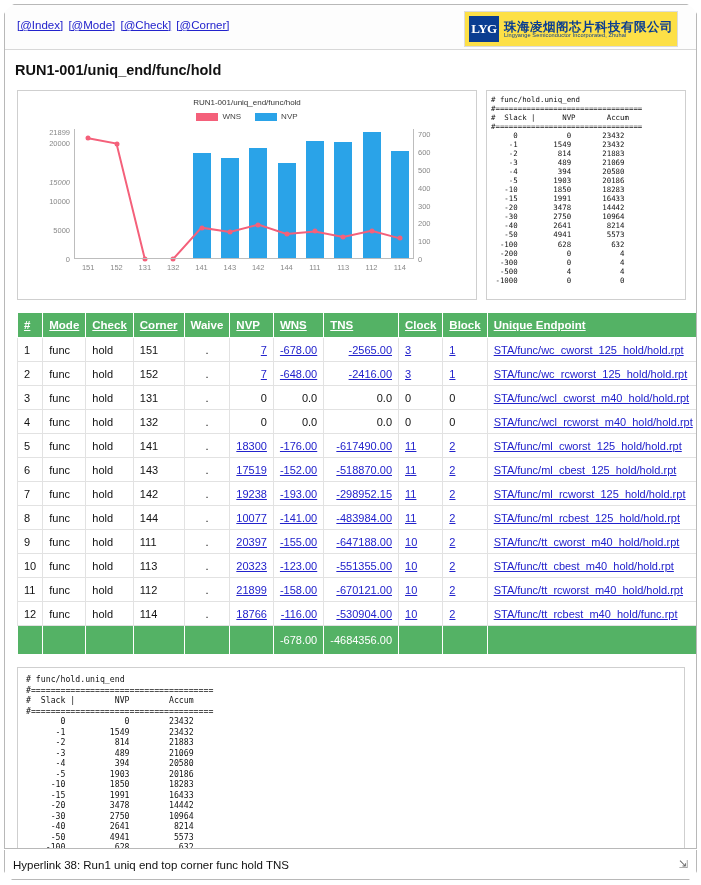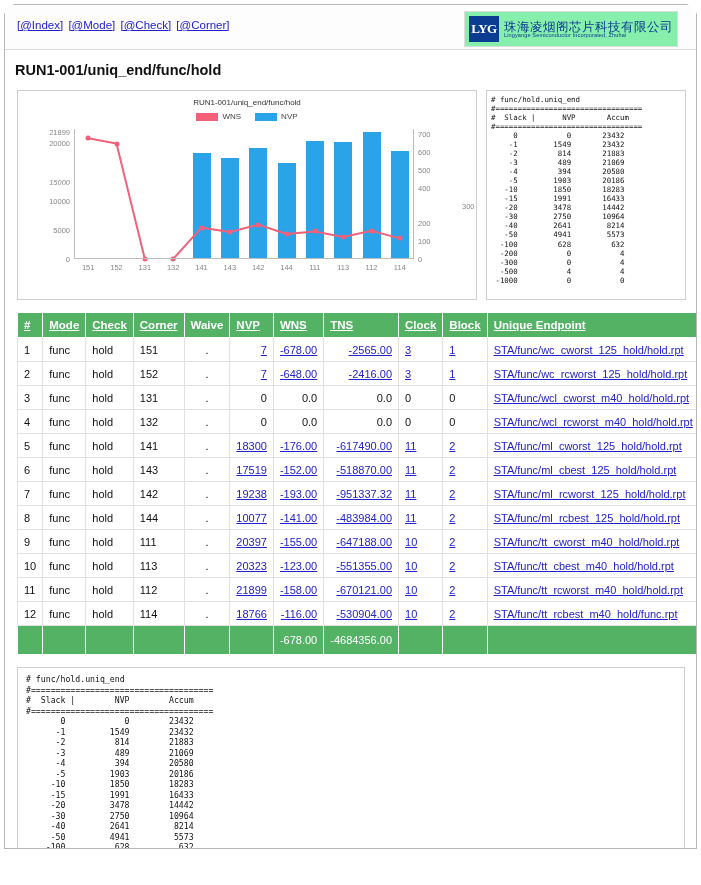--- a/index.html
+++ b/index.html
@@ -48,40 +48,40 @@
     margin-right: 2px;
   }
   .brand {
     position: absolute;
     right: 18px;
     top: 6px;
     height: 32px;
     display: flex;
     align-items: center;
     border: 1px solid #dcdcdc;
-    background: #86efac;
+    background: #fde047;
     padding: 1px 4px;
   }
   .brand-logo {
     width: 30px;
     height: 26px;
     background: #0a3d91;
     color: #ffffff;
     font-size: 13px;
     font-weight: bold;
     letter-spacing: -0.5px;
     display: flex;
     align-items: center;
     justify-content: center;
     font-family: "Liberation Serif", serif;
   }
   .brand-text { margin-left: 5px; line-height: 1.05; }
   .brand-cn {
     font-size: 12.5px;
-    font-weight: normal;
+    font-weight: bold;
     color: #0a3d91;
     letter-spacing: 0.5px;
     font-family: "DejaVu Sans", sans-serif;
   }
   .brand-en {
     font-size: 5.6px;
     color: #0a3d91;
     letter-spacing: 0.1px;
   }
   
@@ -333,21 +333,21 @@
               <div class="xlabel" style="left: 325.833px;">114</div>
               <div class="ylabel-left" style="top: 130px;">0</div>
               <div class="ylabel-left" style="top: 101.111px;">5000</div>
               <div class="ylabel-left" style="top: 72.2222px;">10000</div>
               <div class="ylabel-left" style="top: 53px; font-style: italic;">15000</div>
               <div class="ylabel-left" style="top: 14.4444px;">20000</div>
               <div class="ylabel-left" style="top: 3.47244px;">21899</div>
               <div class="ylabel-right" style="top: 130px;">0</div>
               <div class="ylabel-right" style="top: 112.192px;">100</div>
               <div class="ylabel-right" style="top: 94.3836px;">200</div>
-              <div class="ylabel-right" style="top: 76.5753px; margin-left: 44px;">300</div>
+              <div class="ylabel-right" style="top: 76.5753px;">300</div>
               <div class="ylabel-right" style="top: 58.7671px;">400</div>
               <div class="ylabel-right" style="top: 40.9589px;">500</div>
               <div class="ylabel-right" style="top: 23.1507px;">600</div>
               <div class="ylabel-right" style="top: 5.34247px;">700</div>
             </div>
           <div class="axis-line" style="left:0;top:0;width:1px;height:130px;"></div>
           <div class="axis-line" style="left:339px;top:0;width:1px;height:130px;"></div>
           <div class="axis-line" style="left:0;top:129px;width:340px;height:1px;"></div>
         </div>
       </div>
@@ -473,21 +473,21 @@
             <td><a class="cell" href="#">STA/func/ml_cbest_125_hold/hold.rpt</a></td>
           </tr>
           <tr>
             <td>7</td>
             <td>func</td>
             <td>hold</td>
             <td>142</td>
             <td class="ctr">.</td>
             <td class="num"><a class="cell" href="#">19238</a></td>
             <td class="num"><a class="cell" href="#">-193.00</a></td>
-            <td class="num"><a class="cell" href="#">-951337.32</a></td>
+            <td class="num"><a class="cell" href="#">-298952.15</a></td>
             <td><a class="cell" href="#">11</a></td>
             <td><a class="cell" href="#">2</a></td>
             <td><a class="cell" href="#">STA/func/ml_rcworst_125_hold/hold.rpt</a></td>
           </tr>
           <tr>
             <td>8</td>
             <td>func</td>
             <td>hold</td>
             <td>144</td>
             <td class="ctr">.</td>
@@ -587,13 +587,17 @@
      -50         4941         5573
     -100          628          632
     -200            0            4
     -300            0            4
     -500            4            4
    -1000            0            0</pre>
     </div>
 
   </div>
 
+  <div class="caption">
+    <span class="caption-text">Hyperlink 38: Run1 uniq end top corner func hold TNS</span>
+    <span class="caption-icon">⇲</span>
+  </div>
 </div>
 
 </body></html>

